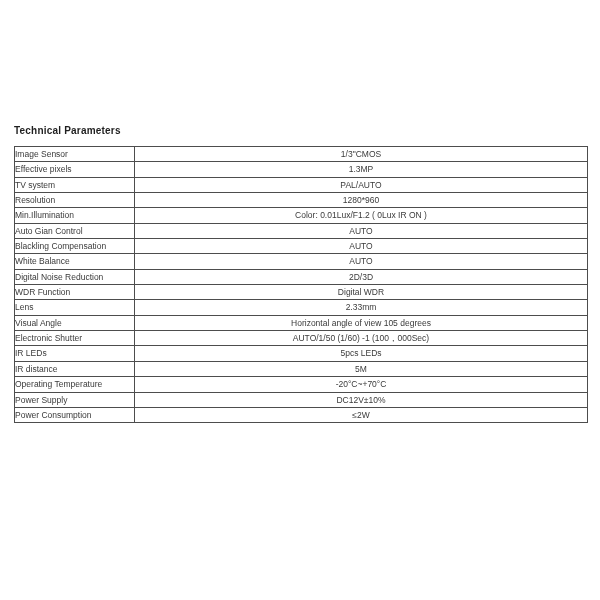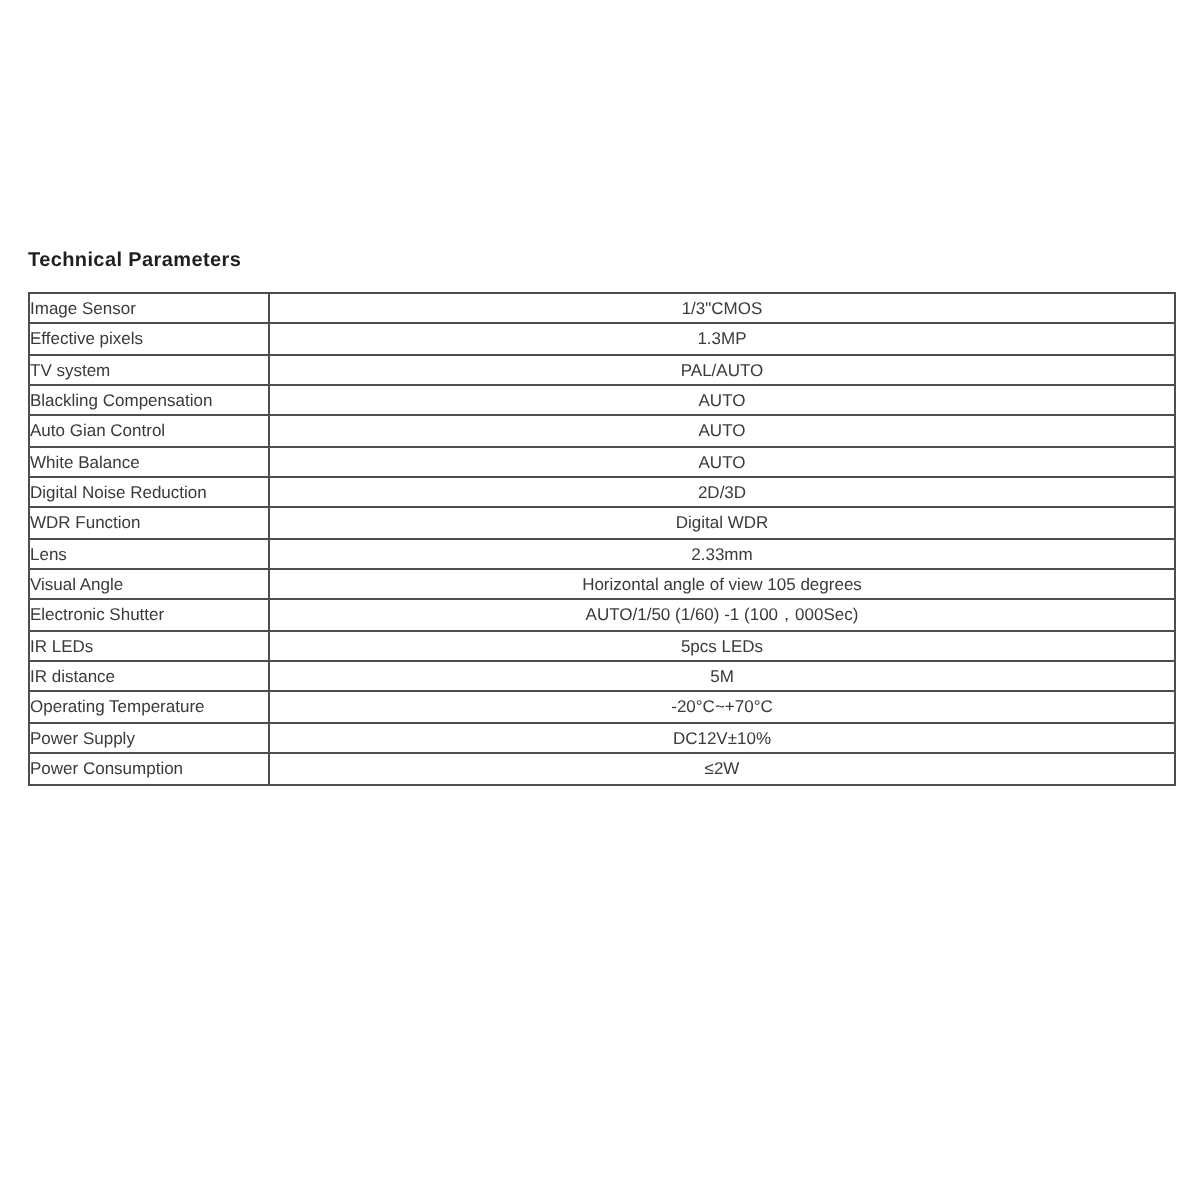--- a/index.html
+++ b/index.html
@@ -59,25 +59,33 @@
         </tr>
         <tr>
           <td class="param-cell">Effective pixels</td>
           <td class="value-cell">1.3MP</td>
         </tr>
         <tr>
           <td class="param-cell">TV system</td>
           <td class="value-cell">PAL/AUTO</td>
         </tr>
         <tr>
-          <td class="param-cell">Blackling Compensation</td>
+          <td class="param-cell">Resolution</td>
+          <td class="value-cell">1280*960</td>
+        </tr>
+        <tr>
+          <td class="param-cell">Min.Illumination</td>
+          <td class="value-cell">Color: 0.01Lux/F1.2 ( 0Lux IR ON )</td>
+        </tr>
+        <tr>
+          <td class="param-cell">Auto Gian Control</td>
           <td class="value-cell">AUTO</td>
         </tr>
         <tr>
-          <td class="param-cell">Auto Gian Control</td>
+          <td class="param-cell">Blackling Compensation</td>
           <td class="value-cell">AUTO</td>
         </tr>
         <tr>
           <td class="param-cell">White Balance</td>
           <td class="value-cell">AUTO</td>
         </tr>
         <tr>
           <td class="param-cell">Digital Noise Reduction</td>
           <td class="value-cell">2D/3D</td>
         </tr>

